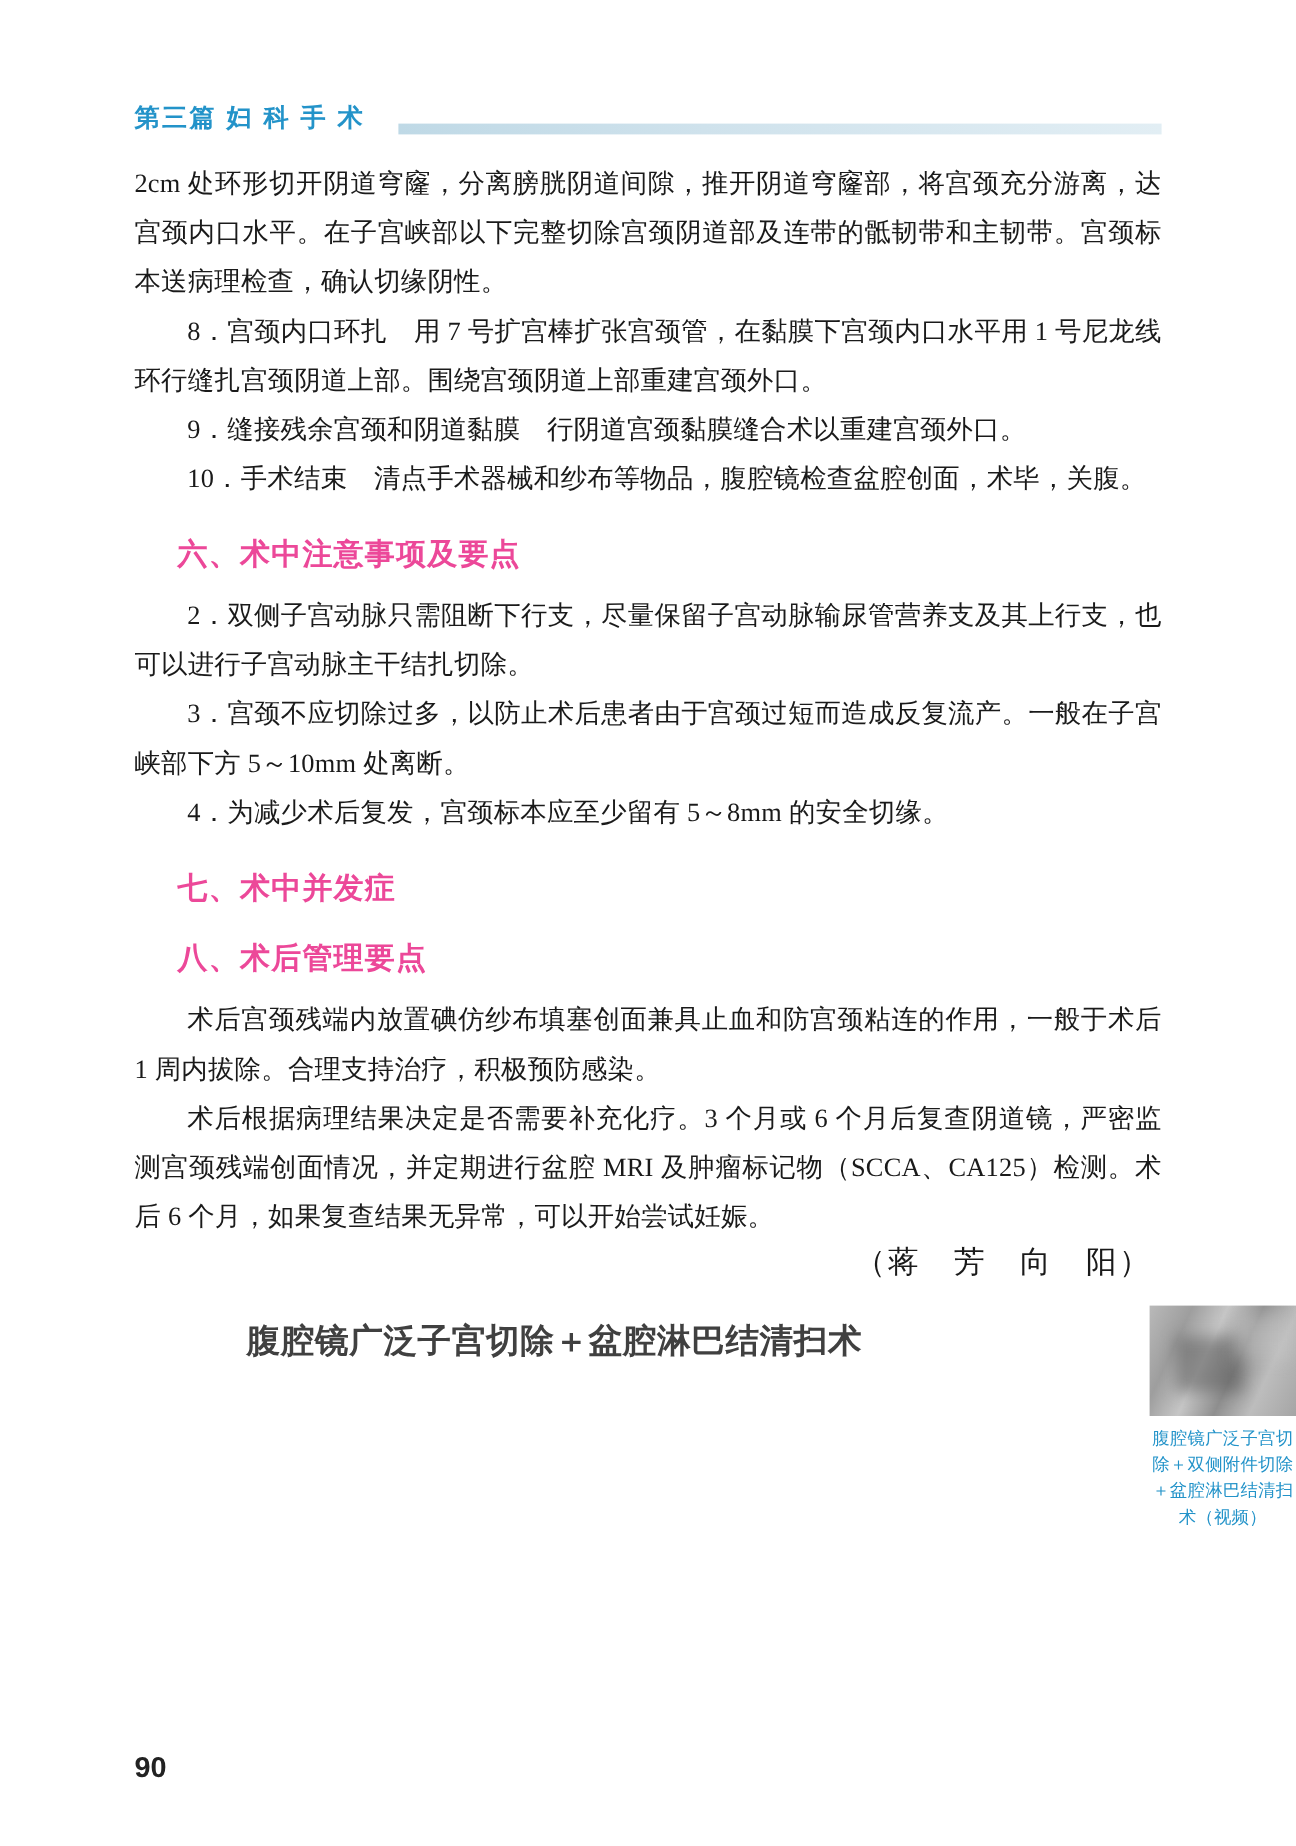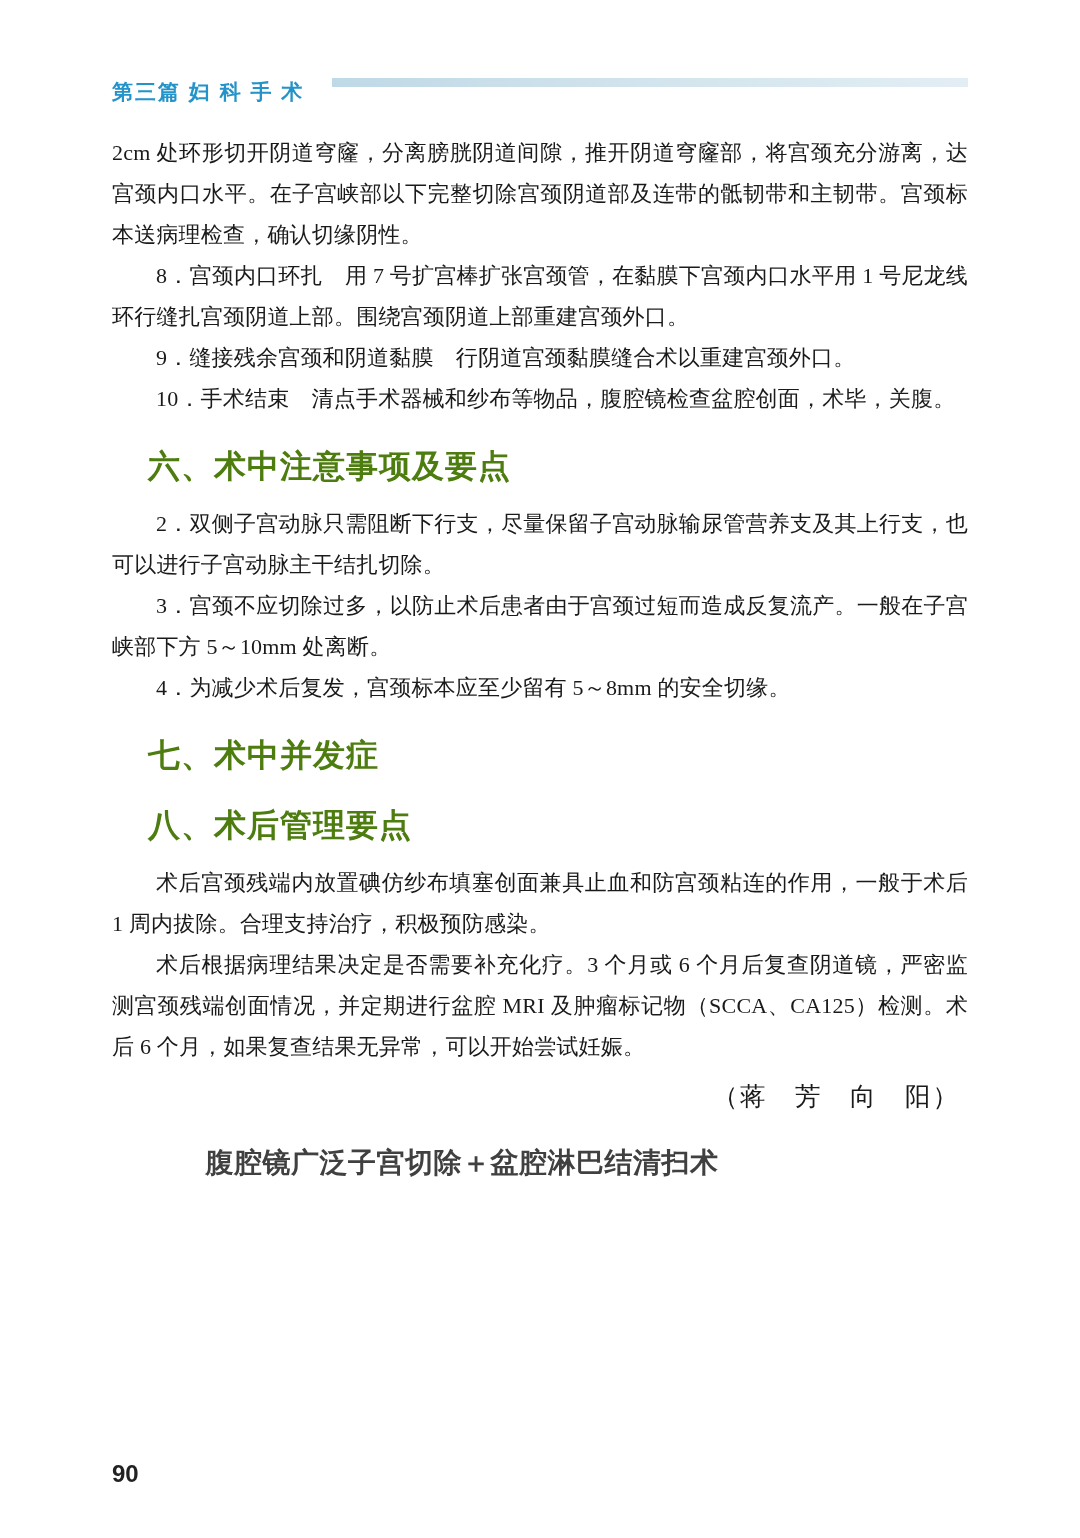--- a/index.html
+++ b/index.html
@@ -22,21 +22,21 @@
     height: 1538px;
   }
   
   .running-head {
     position: absolute;
     left: 112px;
     top: 78px;
     width: 856px;
     height: 34px;
     display: flex;
-    align-items: flex-start;
+    align-items: flex-end;
     gap: 14px;
   }
   .running-head .rh-text {
     font-family: "Liberation Sans", sans-serif;
     font-weight: bold;
     font-size: 21px;
     letter-spacing: 2px;
     color: #2393c9;
     white-space: nowrap;
   }
@@ -60,30 +60,29 @@
     text-align: justify;
     text-justify: inter-ideograph;
     letter-spacing: 0.2px;
   }
   p.indent {
     text-indent: 2em;
   }
   .h2 {
     font-family: Liberation Sans, sans-serif;
     font-weight: bold;
-    color: #4d7c0f;
-    font-size: 32px;
+    color: #ec4899;
+    font-size: 25px;
     letter-spacing: 1px;
     margin: 26px 0 14px 36px;
   }
   .signature {
     text-align: right;
     font-size: 25.5px;
     letter-spacing: 2px;
-    margin-top: 12px;
     padding-right: 8px;
   }
   
   .title-main {
     margin-top: 34px;
     text-align: center;
     font-family: "Liberation Sans", sans-serif;
     font-weight: bold;
     font-size: 31px;
     color: #2393c9;
@@ -182,16 +181,20 @@
 
     <div class="h2">八、术后管理要点</div>
     <p class="indent">术后宫颈残端内放置碘仿纱布填塞创面兼具止血和防宫颈粘连的作用，一般于术后 1 周内拔除。合理支持治疗，积极预防感染。</p>
     <p class="indent">术后根据病理结果决定是否需要补充化疗。3 个月或 6 个月后复查阴道镜，严密监测宫颈残端创面情况，并定期进行盆腔 MRI 及肿瘤标记物（SCCA、CA125）检测。术后 6 个月，如果复查结果无异常，可以开始尝试妊娠。</p>
     <div class="signature">（蒋　芳　向　阳）</div>
 
     <div class="title-sub">腹腔镜广泛子宫切除＋盆腔淋巴结清扫术</div>
 
   </div>
 
+  <div class="video-block">
+    <div class="video-thumb"></div>
+    <div class="video-caption">腹腔镜广泛子宫切除＋双侧附件切除＋盆腔淋巴结清扫术（视频）</div>
+  </div>
 
   <div class="folio">90</div>
 
 </div>
 
 </body></html>

